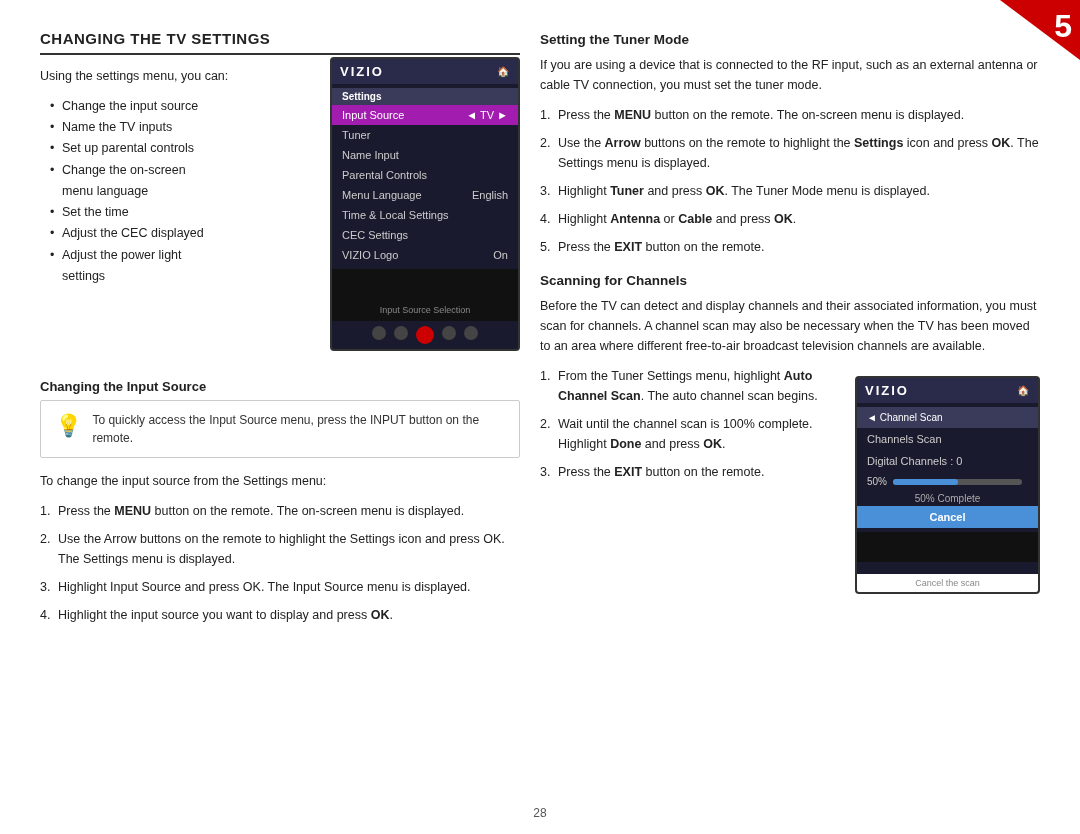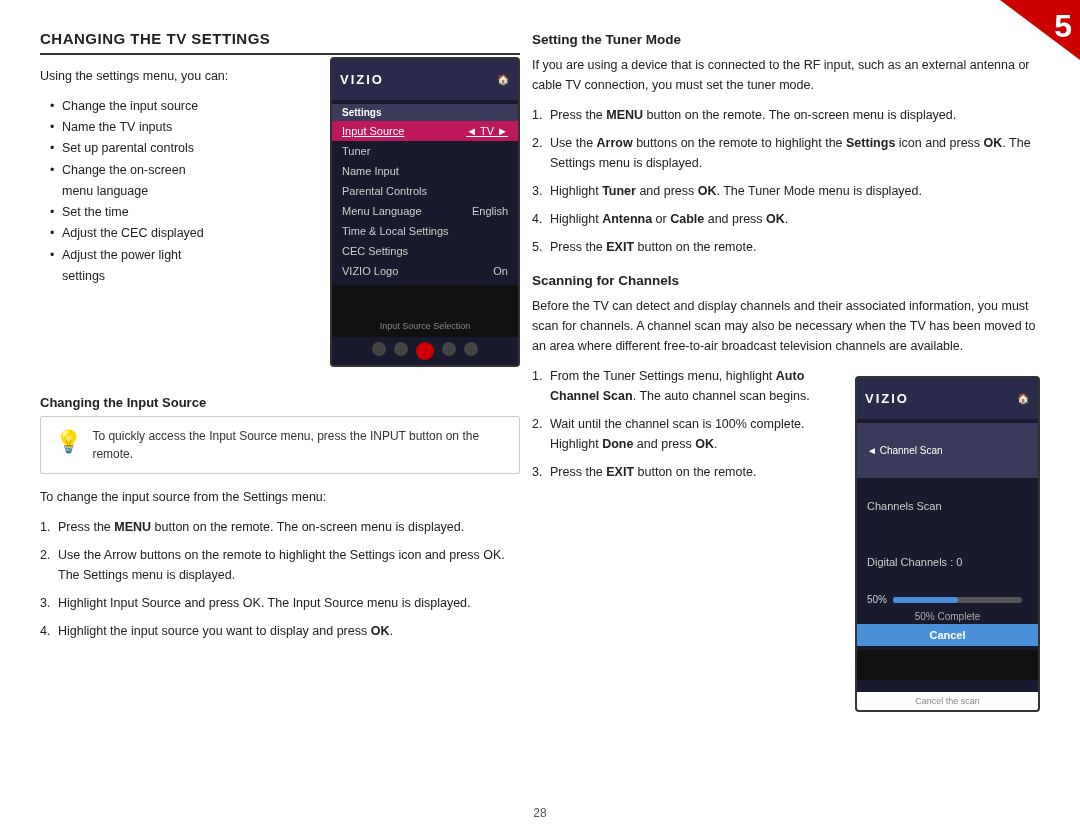--- a/index.html
+++ b/index.html
@@ -33,21 +33,21 @@
       top: 8px; right: 8px;
       color: white;
       font-size: 32px;
       font-weight: bold;
     }
 
     
     .content {
       display: flex;
       padding: 30px 40px 20px 40px;
-      gap: 12px;
+      gap: 20px;
       height: 100%;
     }
 
     .left-col {
       width: 480px;
       flex-shrink: 0;
     }
 
     .right-col {
       flex: 1;
@@ -96,21 +96,21 @@
     }
     .tv-screen {
       width: 190px;
       background: #1a1a2e;
       border-radius: 4px;
       overflow: hidden;
       border: 2px solid #333;
     }
     .tv-header {
       background: #2a2a4a;
-      padding: 13px 8px;
+      padding: 5px 8px;
       display: flex;
       justify-content: space-between;
       align-items: center;
     }
     .tv-logo {
       color: white;
       font-size: 13px;
       font-weight: bold;
       letter-spacing: 2px;
     }
@@ -124,23 +124,22 @@
     .tv-menu-item {
       padding: 4px 10px;
       font-size: 11px;
       color: #ccc;
       display: flex;
       justify-content: space-between;
       align-items: center;
       cursor: pointer;
     }
     .tv-menu-item.active {
-      background: #be185d;
-      color: white;
-      text-decoration: underline;
+      background: #a21caf;
+      color: white;
     }
     .tv-menu-item.header-item {
       background: #3a3a5a;
       color: white;
       font-weight: bold;
       font-size: 10px;
       padding: 3px 10px;
     }
     .tv-footer {
       background: #111;
@@ -252,21 +251,21 @@
       width: 185px;
       background: #1a1a2e;
       border-radius: 4px;
       overflow: hidden;
       border: 2px solid #333;
     }
     .channel-tv .tv-header {
       background: #2a2a4a;
     }
     .channel-menu-item {
-      padding: 22px 10px;
+      padding: 5px 10px;
       font-size: 11px;
       color: #ccc;
       display: flex;
       justify-content: space-between;
     }
     .channel-menu-item.header-row {
       background: #3a3a5a;
       color: white;
       font-size: 10px;
       display: flex;

